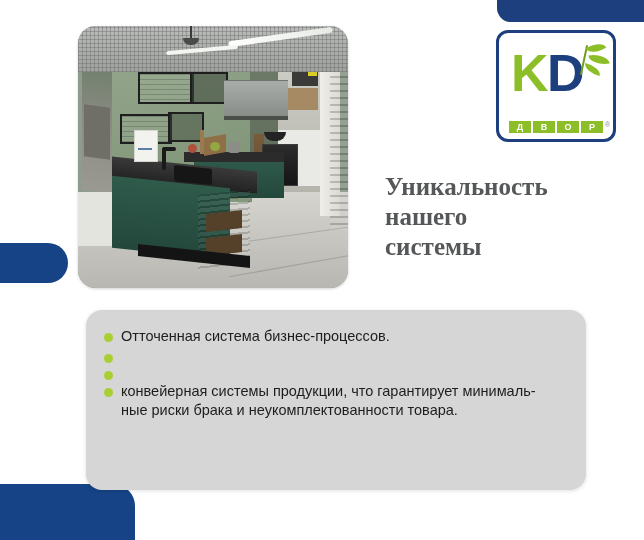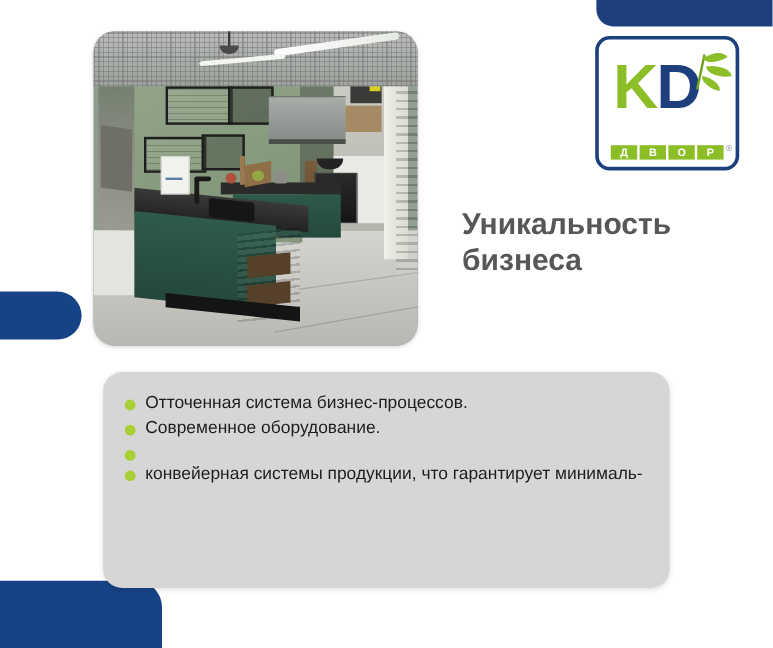--- a/index.html
+++ b/index.html
@@ -356,32 +356,33 @@
     position: absolute;
     left: 385px;
     top: 172px;
     width: 230px;
     font-size: 25px;
     font-weight: bold;
     line-height: 30px;
     color: #555759;
     font-family: "Liberation Sans", sans-serif;
   }
-  .headline div { white-space: nowrap; }
+  .headline div { white-space: nowrap; font-family: Liberation Serif, serif; }
 
   
   .bullets-card {
     position: absolute;
     left: 86px;
     top: 310px;
     width: 472px;
     height: 180px;
     background: #d6d6d6;
     border-radius: 16px;
     box-shadow: 0 1px 4px rgba(0,0,0,0.12);
+    padding-left: 28px;
   }
   .bullets-list {
     position: absolute;
     left: 18px;
     top: 17px;
     right: 12px;
   }
   .bullet-row {
     display: flex;
     align-items: flex-start;
@@ -523,49 +524,48 @@
         <span>В</span>
         <span>О</span>
         <span>Р</span>
       </div>
       <div class="logo-reg">®</div>
     </div>
   </div>
 
   <div class="headline">
     <div>Уникальность</div>
-    <div>бизнеса</div>
+    <div>нашего</div>
+    <div>системы</div>
   </div>
 
   <div class="bullets-card">
     <div class="bullets-list">
 
       <div class="bullet-row">
         <span class="bullet-dot"></span>
         <span class="bullet-text">
           <span class="ln">Отточенная система бизнес-процессов.</span>
         </span>
       </div>
 
 
       <div class="bullet-row">
         <span class="bullet-dot"></span>
-        <span class="bullet-text">
-          <span class="ln">Современное оборудование.</span>
-        </span>
       </div>
 
       <div class="bullet-row">
         <span class="bullet-dot"></span>
       </div>
 
       <div class="bullet-row">
         <span class="bullet-dot"></span>
         <span class="bullet-text">
           <span class="ln">конвейерная системы продукции, что гарантирует минималь-</span>
+          <span class="ln">ные риски брака и неукомплектованности товара.</span>
         </span>
       </div>
 
     </div>
   </div>
 
   <div class="avito">
     <span class="avito-mark">
       <i class="avito-c1"></i>
       <i class="avito-c2"></i>

